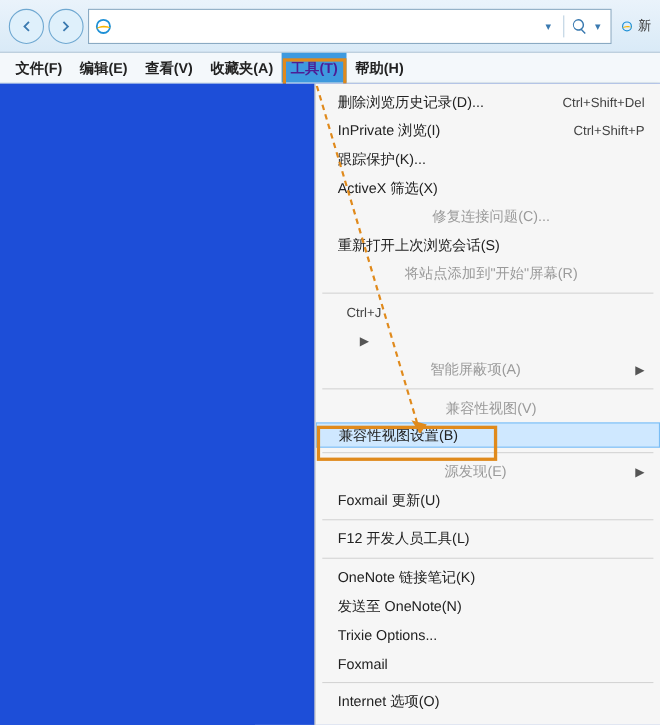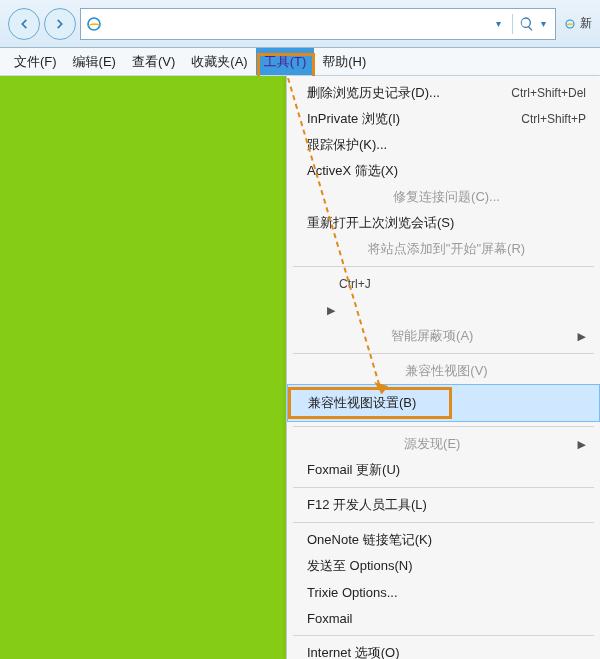--- a/index.html
+++ b/index.html
@@ -32,54 +32,54 @@
   .tab-strip {
     width: 32px; height: 32px; display: flex; align-items: center; gap: 4px;
     padding-left: 4px; overflow: hidden; white-space: nowrap;
   }
   .tab-ie { width: 18px; height: 18px; }
   .tab-label { font-size: 12px; color: #333; }
 
   
   .menubar {
     height: 28px; background: #f4f8fb; border-bottom: 1px solid #c8d8e4;
-    display: flex; align-items: stretch; padding: 0 6px; font-size: 13px;
+    display: flex; align-items: stretch; padding: 0 6px; font-size: 13px; font-weight: bold;
   }
   .menu-item {
     padding: 0 8px; display: flex; align-items: center; color: #222;
     cursor: default;
   }
   .menu-item.active {
     background: #3e9adf; color: #4c1d95;
   }
   .menu-highlight-box {
     position: absolute; border: 3px solid #e08a1c; pointer-events: none;
     left: 257px; top: 53px; width: 58px; height: 30px;
   }
 
   
-  .workspace { position: relative; width: 600px; height: calc(659px - 48px - 28px); background: #84cc16; }
+  .workspace { position: relative; width: 600px; height: calc(659px - 48px - 28px); background: #1d4ed8; }
   .dropdown {
     position: absolute; left: 286px; top: 0; right: 0; bottom: 0;
     background: #f6f6f6; border-left: 1px solid #c8c8c8;
     box-shadow: -1px 0 4px rgba(0,0,0,0.08);
     padding: 4px 0; font-size: 13px; color: #222;
     overflow: hidden;
   }
   .dd-row {
     display: flex; align-items: center; height: 26px;
     padding: 0 14px 0 20px; white-space: nowrap;
   }
   .dd-row.disabled { color: #9a9a9a; text-align: center; }
   .dd-row.highlight {
     background: #cfe8ff; border: 1px solid #7abdf5;
-    height: 38px; margin: 0;
+    height: 23px; margin: 0;
   }
   .dd-label { flex: 1; }
-  .dd-shortcut { color: #444; font-size: 12px; margin-left: 32px; }
+  .dd-shortcut { color: #444; font-size: 12px; margin-left: 8px; }
   .dd-submenu { color: #555; font-size: 11px; margin-left: 20px; }
   .dd-sep { height: 1px; background: #d4d4d4; margin: 4px 6px; }
   .dd-highlight-box {
     position: absolute; border: 3px solid #e08a1c; pointer-events: none;
     left: 288px; top: 387px; width: 164px; height: 32px;
   }
 
   
   .anno-line {
     position: absolute; pointer-events: none;
@@ -188,21 +188,21 @@
       </div>
       <div class="dd-sep"></div>
       <div class="dd-row">
         <span class="dd-label">F12 开发人员工具(L)</span>
       </div>
       <div class="dd-sep"></div>
       <div class="dd-row">
         <span class="dd-label">OneNote 链接笔记(K)</span>
       </div>
       <div class="dd-row">
-        <span class="dd-label">发送至 Options(N)</span>
+        <span class="dd-label">发送至 OneNote(N)</span>
       </div>
       <div class="dd-row">
         <span class="dd-label">Trixie Options...</span>
       </div>
       <div class="dd-row">
         <span class="dd-label">Foxmail</span>
       </div>
       <div class="dd-sep"></div>
       <div class="dd-row">
         <span class="dd-label">Internet 选项(O)</span>

